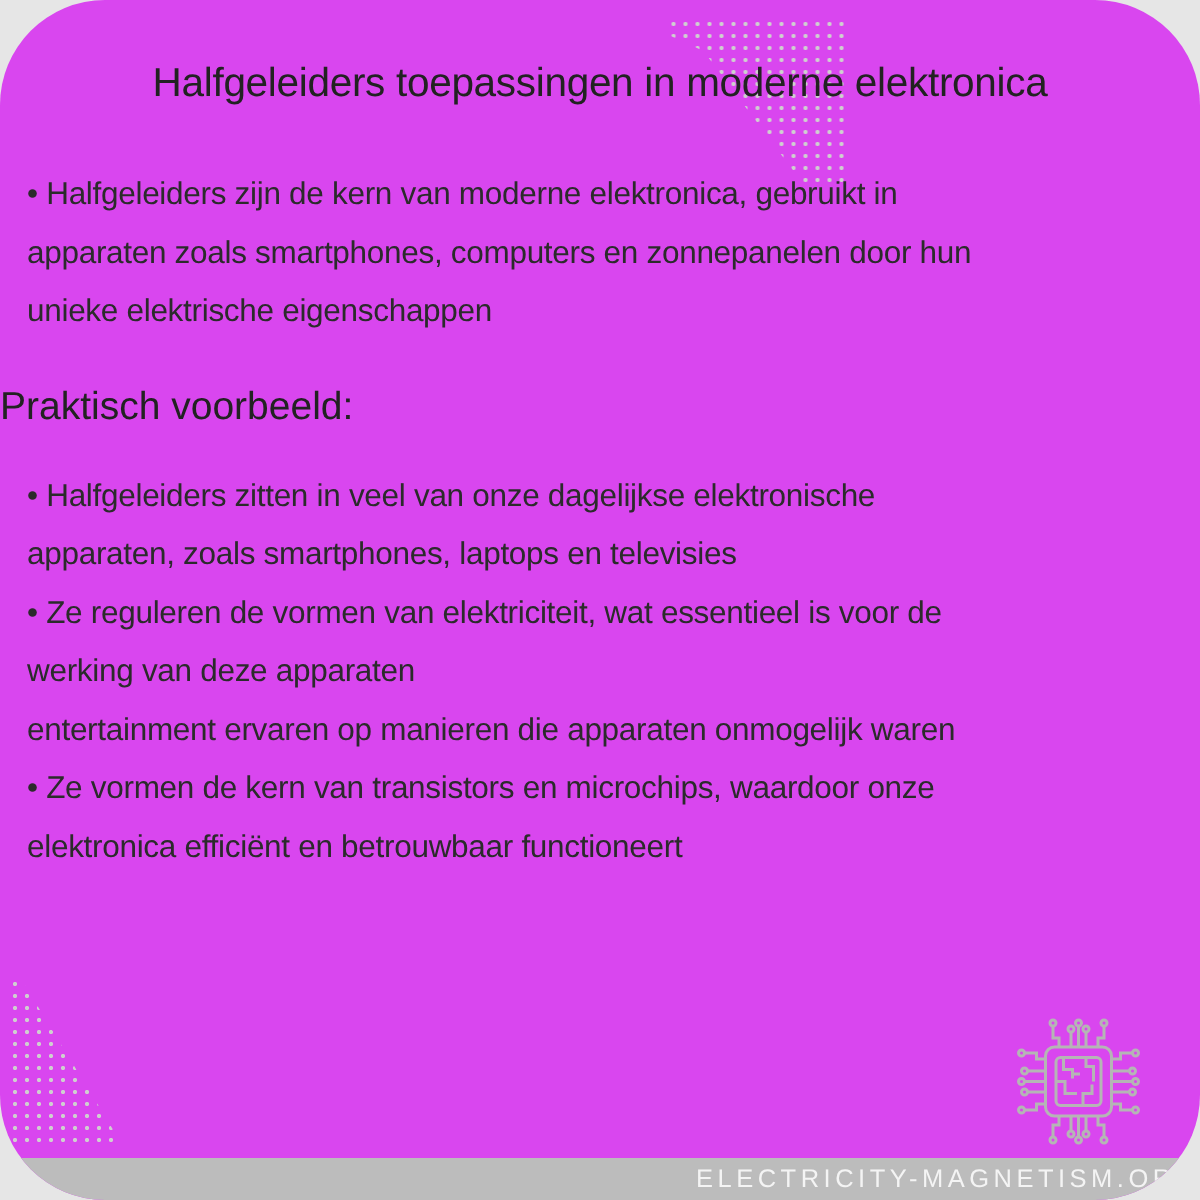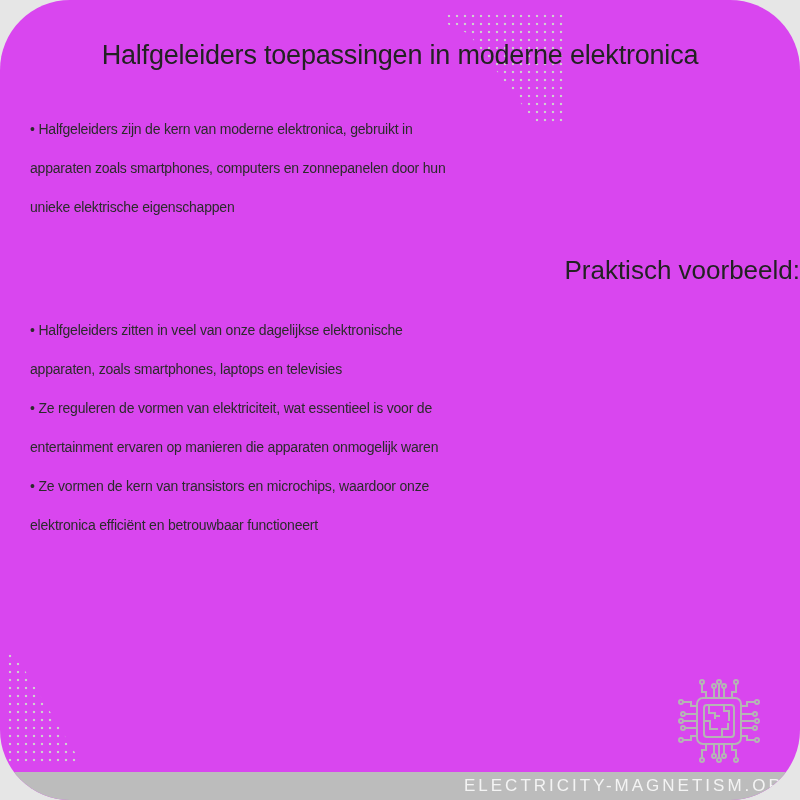--- a/index.html
+++ b/index.html
@@ -26,27 +26,27 @@
     background-image: radial-gradient(circle, #cfcfcf 1.2px, transparent 1.6px);
     background-size: 8px 8px;
     clip-path: polygon(0 0, 10% 0, 100% 100%, 0 100%);
   }
   .title {
     position: absolute; left: 0; top: 40px; width: 800px;
     text-align: center; font-size: 27px; color: #222;
     letter-spacing: -0.2px;
   }
   .para {
-    position: absolute; left: 30px; width: 750px;
-    font-size: 14px; line-height: 39px; color: #2b2b2b;
+    position: absolute; left: 18px; width: 750px;
+    font-size: 21px; line-height: 39px; color: #2b2b2b;
     letter-spacing: -0.2px;
   }
   .subtitle {
     position: absolute; left: 0; top: 255px; width: 800px;
-    text-align: right; font-size: 26px; color: #222;
+    text-align: left; font-size: 26px; color: #222;
   }
   .footer {
     position: absolute; left: 0; top: 772px; width: 800px; height: 28px;
     background: #bcbcbc;
     text-align: right; color: #f4f4f4;
     font-size: 17px; letter-spacing: 3px; line-height: 28px;
   }
   .chip { position: absolute; left: 664px; top: 676px; width: 110px; height: 90px; }
 </style>
 </head>
@@ -63,20 +63,21 @@
     <div>apparaten zoals smartphones, computers en zonnepanelen door hun</div>
     <div>unieke elektrische eigenschappen</div>
   </div>
 
   <div class="subtitle">Praktisch voorbeeld:</div>
 
   <div class="para" style="top:311px">
     <div>• Halfgeleiders zitten in veel van onze dagelijkse elektronische</div>
     <div>apparaten, zoals smartphones, laptops en televisies</div>
     <div>• Ze reguleren de vormen van elektriciteit, wat essentieel is voor de</div>
+    <div>werking van deze apparaten</div>
     <div>entertainment ervaren op manieren die apparaten onmogelijk waren</div>
     <div>• Ze vormen de kern van transistors en microchips, waardoor onze</div>
     <div>elektronica efficiënt en betrouwbaar functioneert</div>
   </div>
 
   <svg class="chip" viewBox="0 0 110 90" fill="none" stroke="#b5b5b5" stroke-width="2">
     <rect x="33" y="22" width="44" height="46" rx="6"></rect>
     <rect x="40" y="29" width="30" height="32" rx="3"></rect>
     <path d="M45 29 v8 h6 v6 M60 29 v6 h5 v10 M40 45 h6 v8 h8 M58 61 v-8 h6 v-6 M52 40 h4"></path>
 

